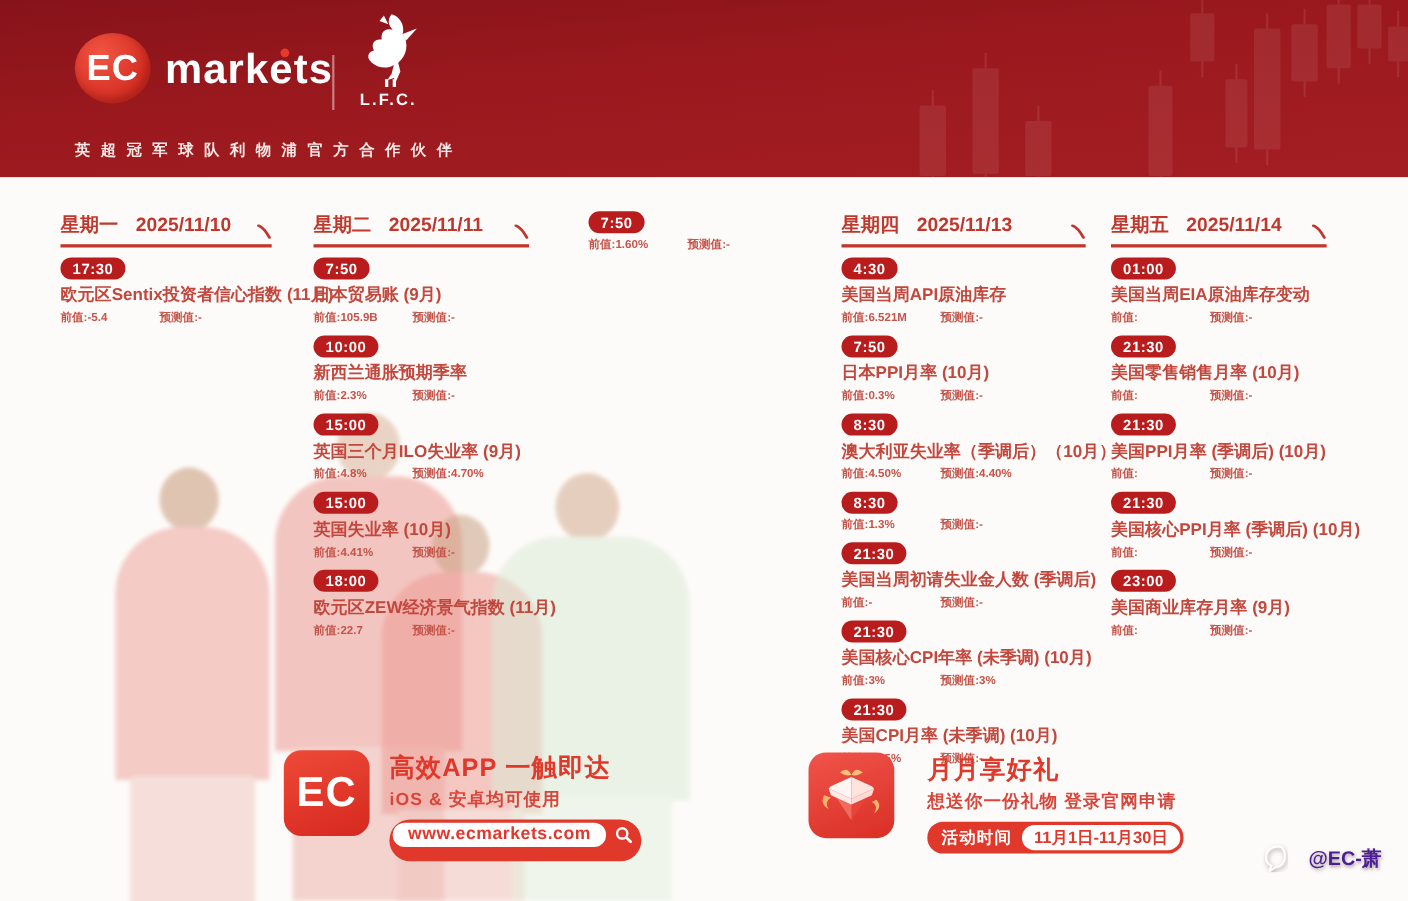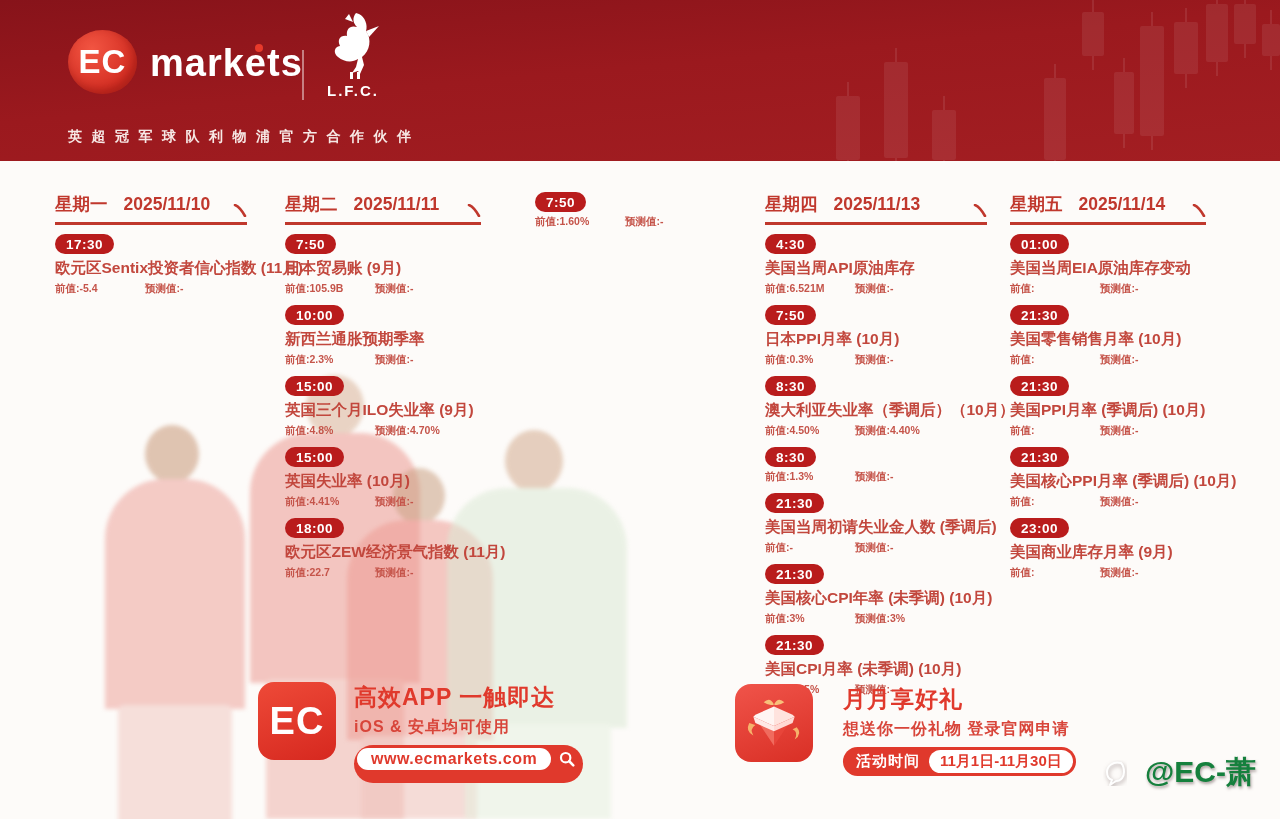--- a/index.html
+++ b/index.html
@@ -90,21 +90,21 @@
   }
   .date-pill{
     margin-top:7px;display:inline-flex;align-items:center;gap:9px;
     background:#e0392c;border-radius:999px;padding:3px 3px 3px 13px;
   }
   .date-label{color:#fff;font-size:15px;font-weight:bold;letter-spacing:1px;}
   .date-range{background:#fff;color:#e0392c;border-radius:999px;padding:2px 11px;font-size:15px;font-weight:bold;}
   
   .watermark{
     position:absolute;right:24px;bottom:26px;display:flex;align-items:center;gap:18px;
-    color:#15803d;font-size:30px;font-weight:600;
+    color:#4c1d95;font-size:18px;font-weight:600;
     text-shadow:1px 2px 3px rgba(90,70,70,.5);
   }
 </style>
 </head>
 <body>
 
 <div class="header">
   <div class="candles">
     <div class="candle" style="left:836px;top:96px;width:24px;height:64px;"></div>
     <div class="candle" style="left:884px;top:62px;width:24px;height:96px;"></div>

